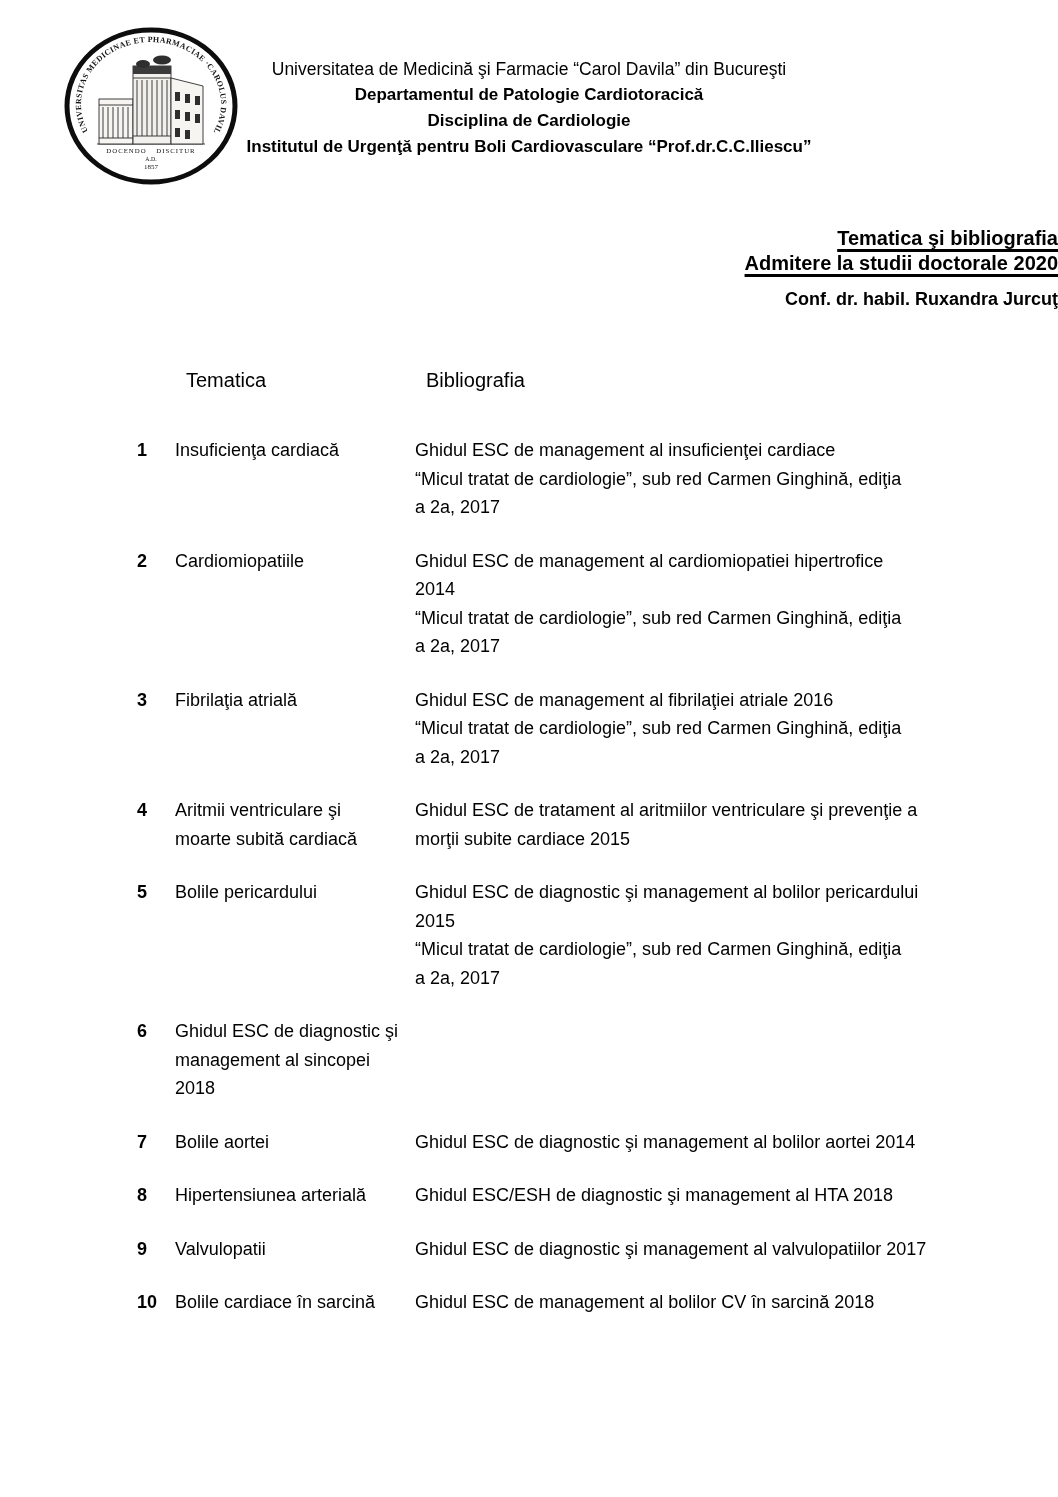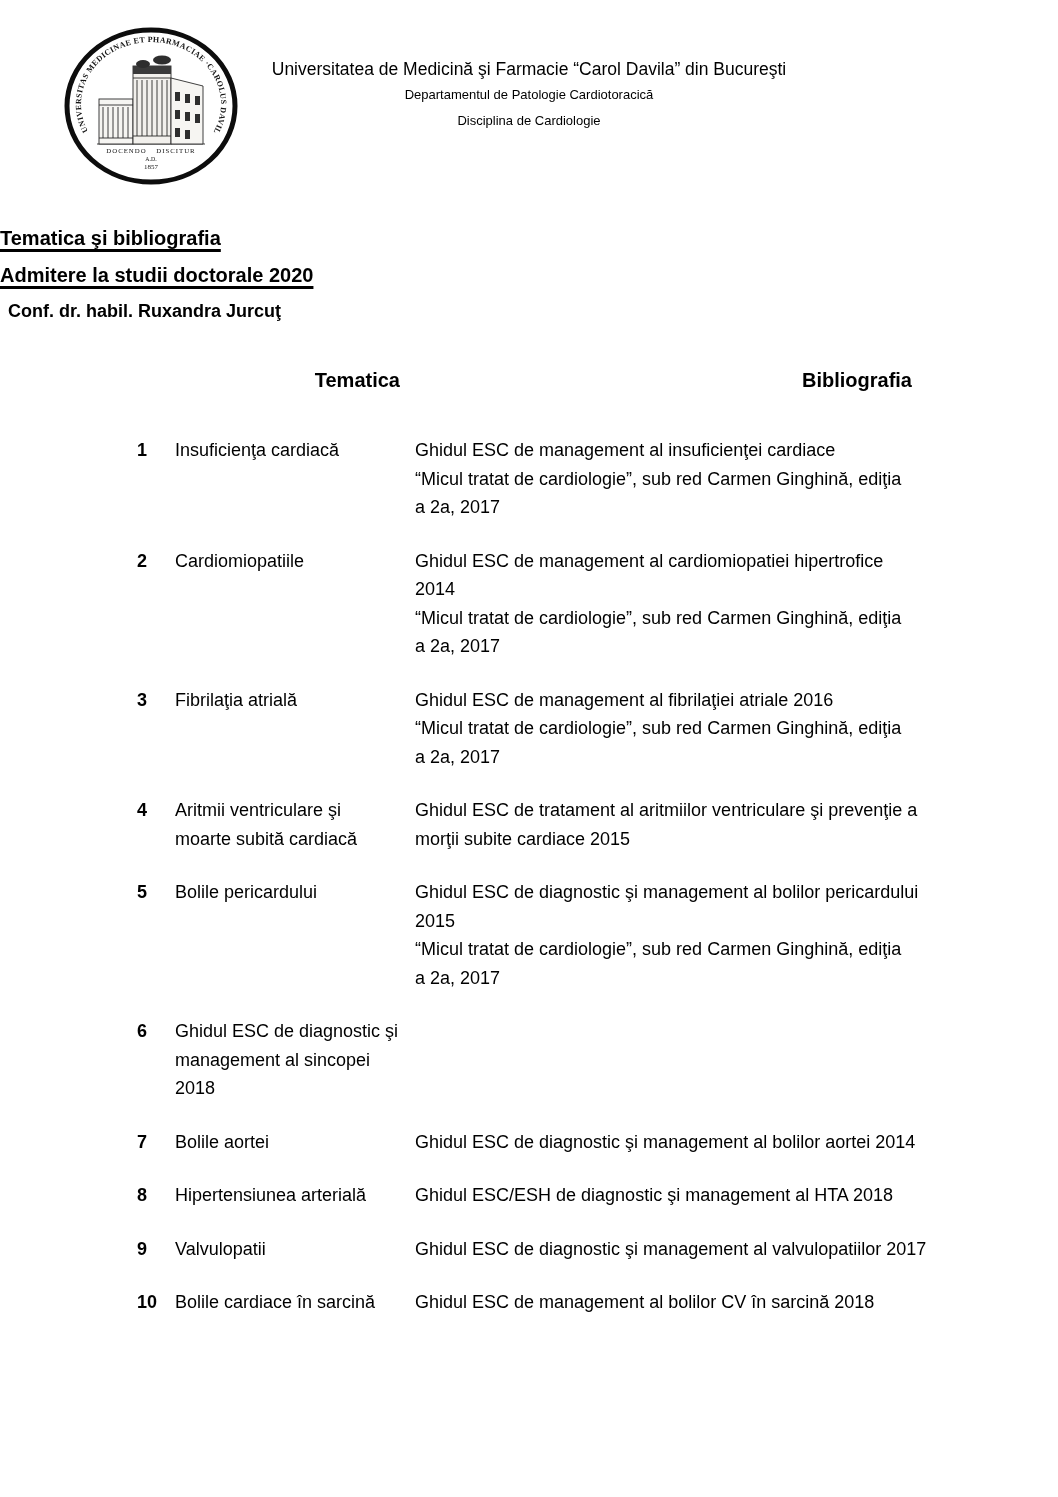--- a/index.html
+++ b/index.html
@@ -16,45 +16,45 @@
   .seal {
     position: absolute; left: 63px; top: 26px;
     width: 177px; height: 161px;
   }
   .seal text { font-family: "Liberation Serif", serif; fill: #141414; }
 
   .letterhead-lines {
     position: absolute; left: 0; right: 0; top: 56px;
     text-align: center;
   }
-  .lh-line { font-size: 13px; line-height: 26px; font-weight: 400; }
+  .lh-line { font-size: 17px; line-height: 26px; font-weight: 700; }
   .lh-line.lh-bold { font-size: 17.5px; font-weight: 400; }
 
   
   .title-block {
     position: absolute; left: 0; right: 0; top: 226px;
-    text-align: left;
+    text-align: right;
   }
   .title-main {
     font-size: 20px; font-weight: 700; line-height: 25px;
     text-decoration: underline;
     text-decoration-thickness: 2.5px;
     text-underline-offset: 4px;
   }
-  .title-sub { margin-top: 12px; }
+  .title-sub { }
   .title-author {
     margin-top: 12px;
     font-size: 18px; font-weight: 700; line-height: 23px; margin-left: 8px;
   }
 
   
   .table-header {
-    position: absolute; left: 122px; top: 368px;
+    position: absolute; left: 148px; top: 368px;
     display: grid; grid-template-columns: 38px 240px 512px;
-    font-size: 20px; font-weight: 700; line-height: 25px; text-align: right;
+    font-size: 20px; font-weight: 400; line-height: 25px;
   }
   .rows {
     position: absolute; left: 137px; top: 436px; width: 800px;
   }
   .row {
     display: grid; grid-template-columns: 38px 240px 512px;
     margin-bottom: 25px;
   }
   .cell {
     font-size: 18px; line-height: 28.5px;
@@ -115,20 +115,21 @@
 
   <text x="88" y="127" text-anchor="middle" font-size="6.8" letter-spacing="1" word-spacing="7">DOCENDO DISCITUR</text>
   <text x="88" y="135" text-anchor="middle" font-size="5.8">A.D.</text>
   <text x="88" y="143" text-anchor="middle" font-size="7">1857</text>
 </svg>
 
 <div class="letterhead-lines">
   <div class="lh-line lh-bold">Universitatea de Medicină şi Farmacie “Carol Davila” din Bucureşti</div>
   <div class="lh-line">Departamentul de Patologie Cardiotoracică</div>
   <div class="lh-line">Disciplina de Cardiologie</div>
+  <div class="lh-line">Institutul de Urgenţă pentru Boli Cardiovasculare “Prof.dr.C.C.Iliescu”</div>
 </div>
 
 <div class="title-block">
   <div class="title-main">Tematica şi bibliografia</div>
   <div class="title-main title-sub">Admitere la studii doctorale 2020</div>
   <div class="title-author">Conf. dr. habil. Ruxandra Jurcuţ</div>
 </div>
 
 <div class="table-header">
   <div></div>

